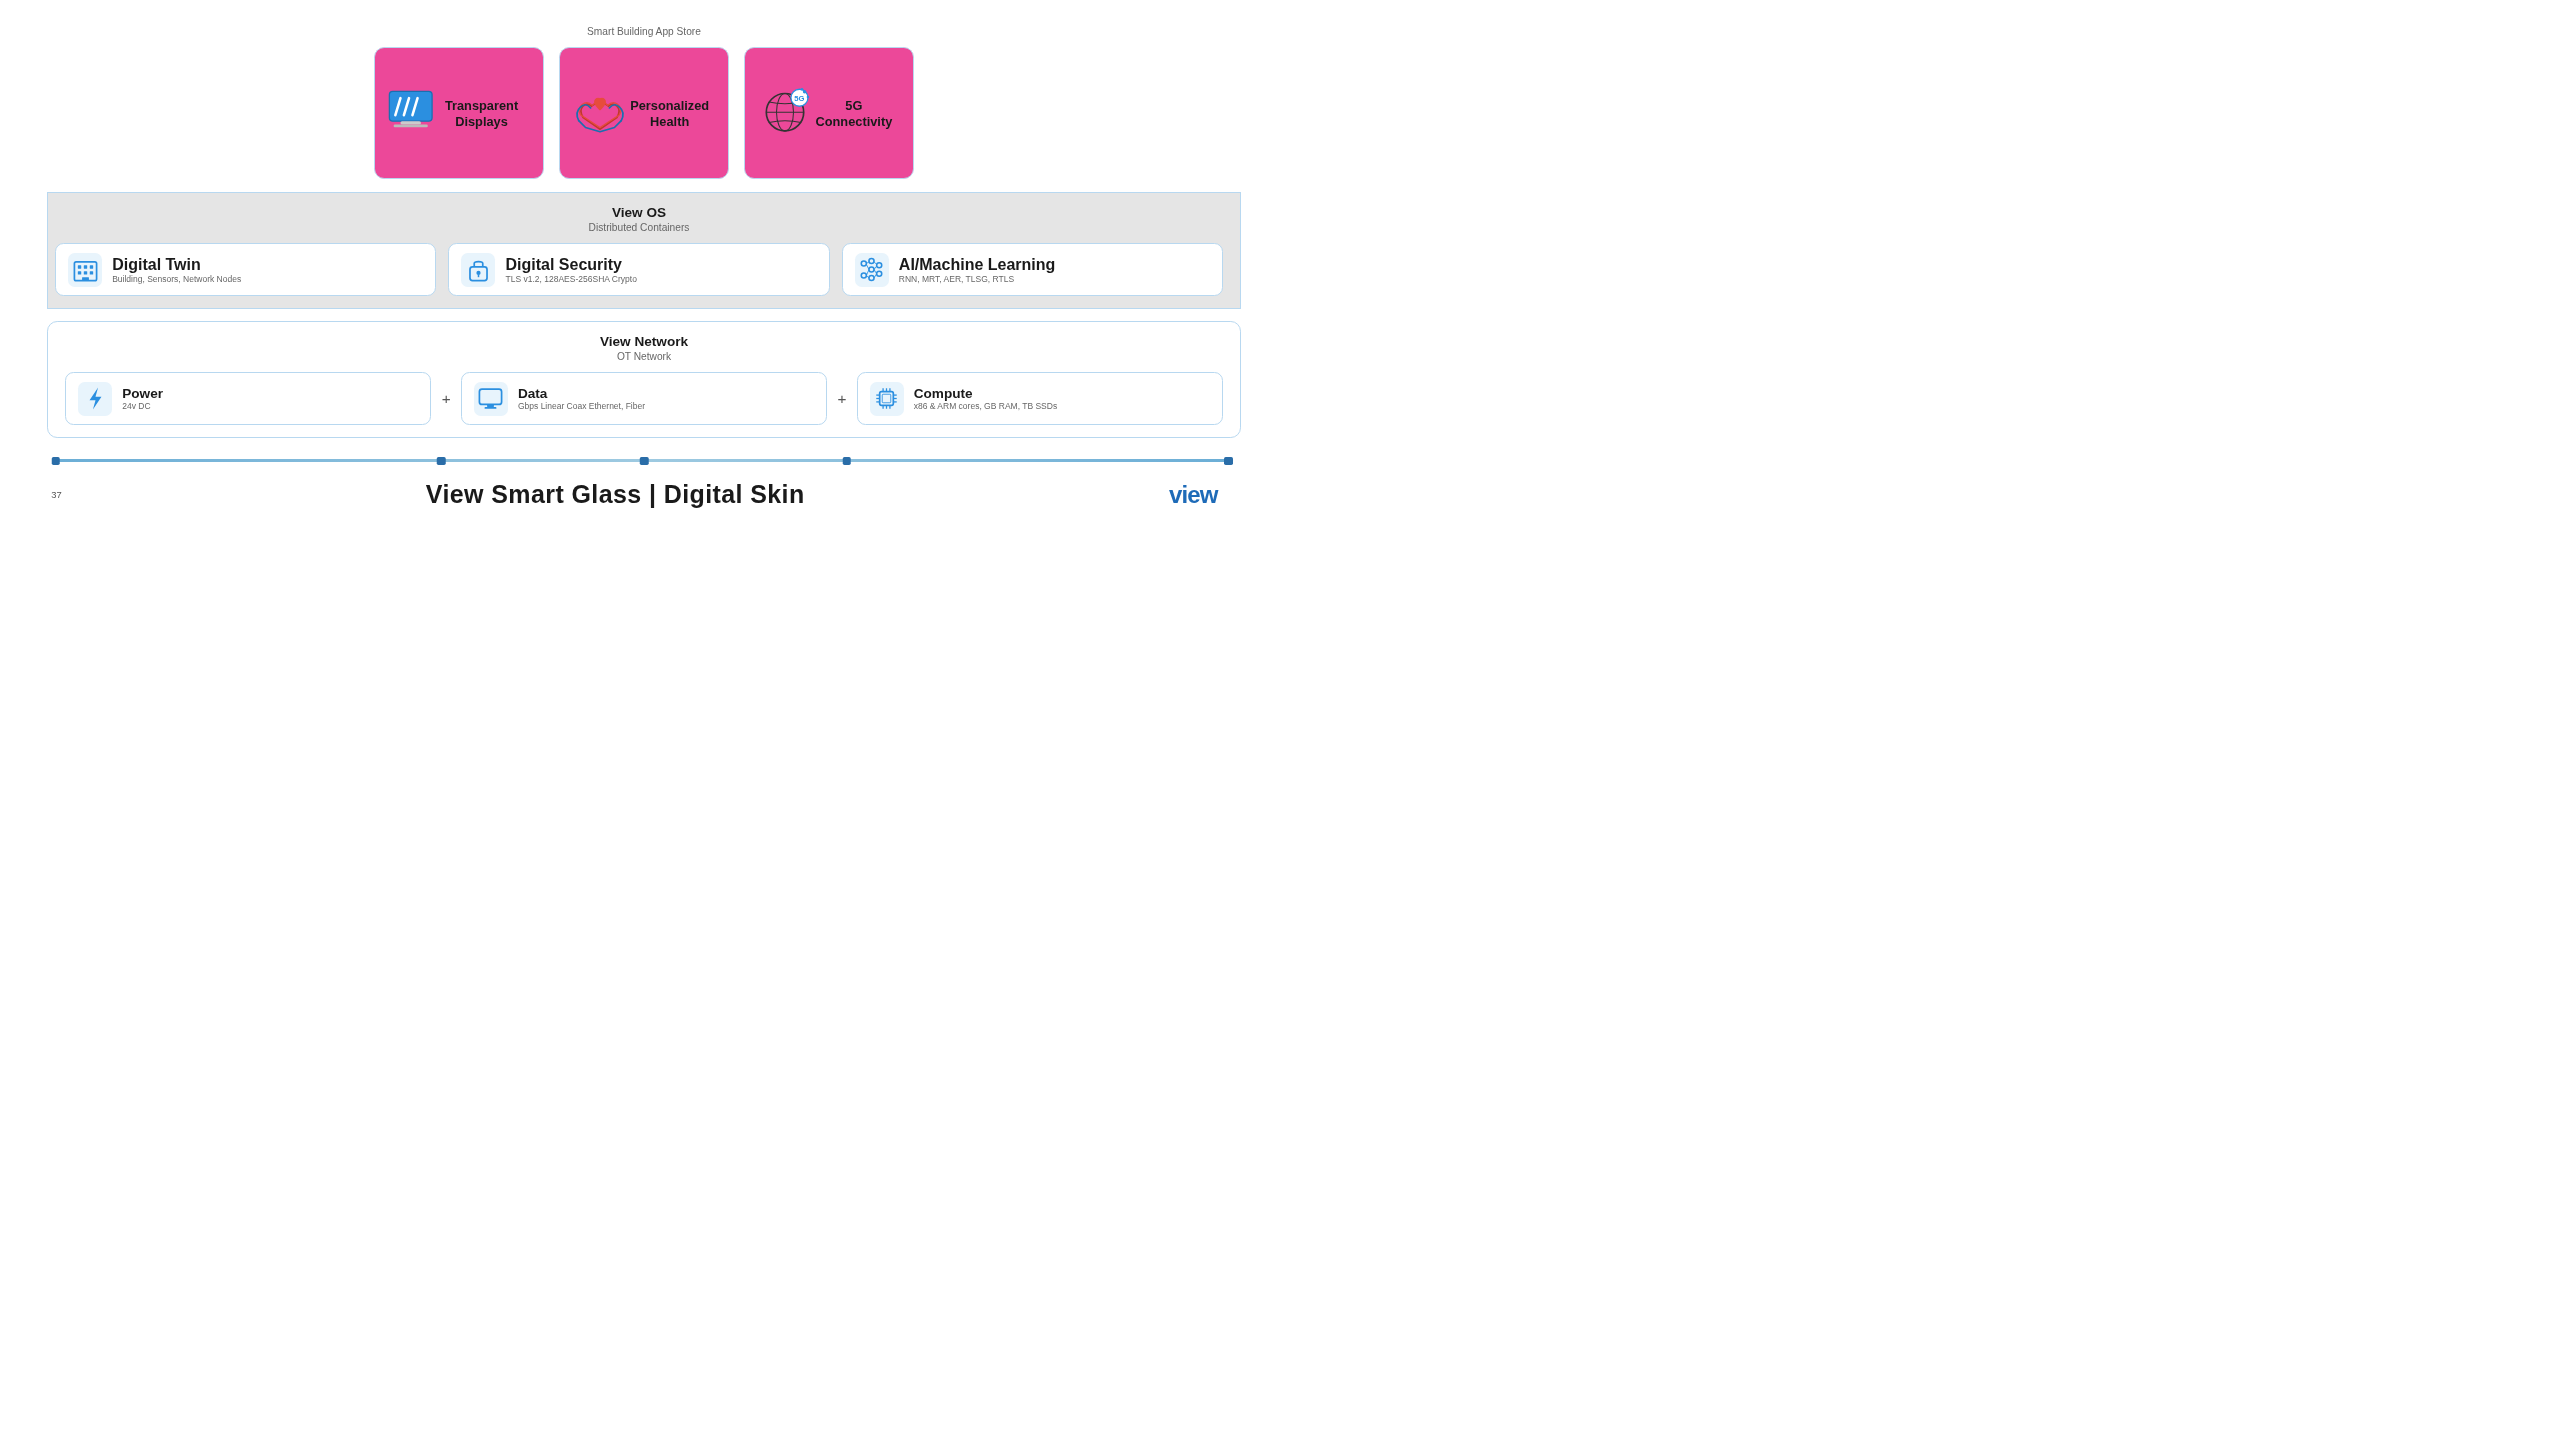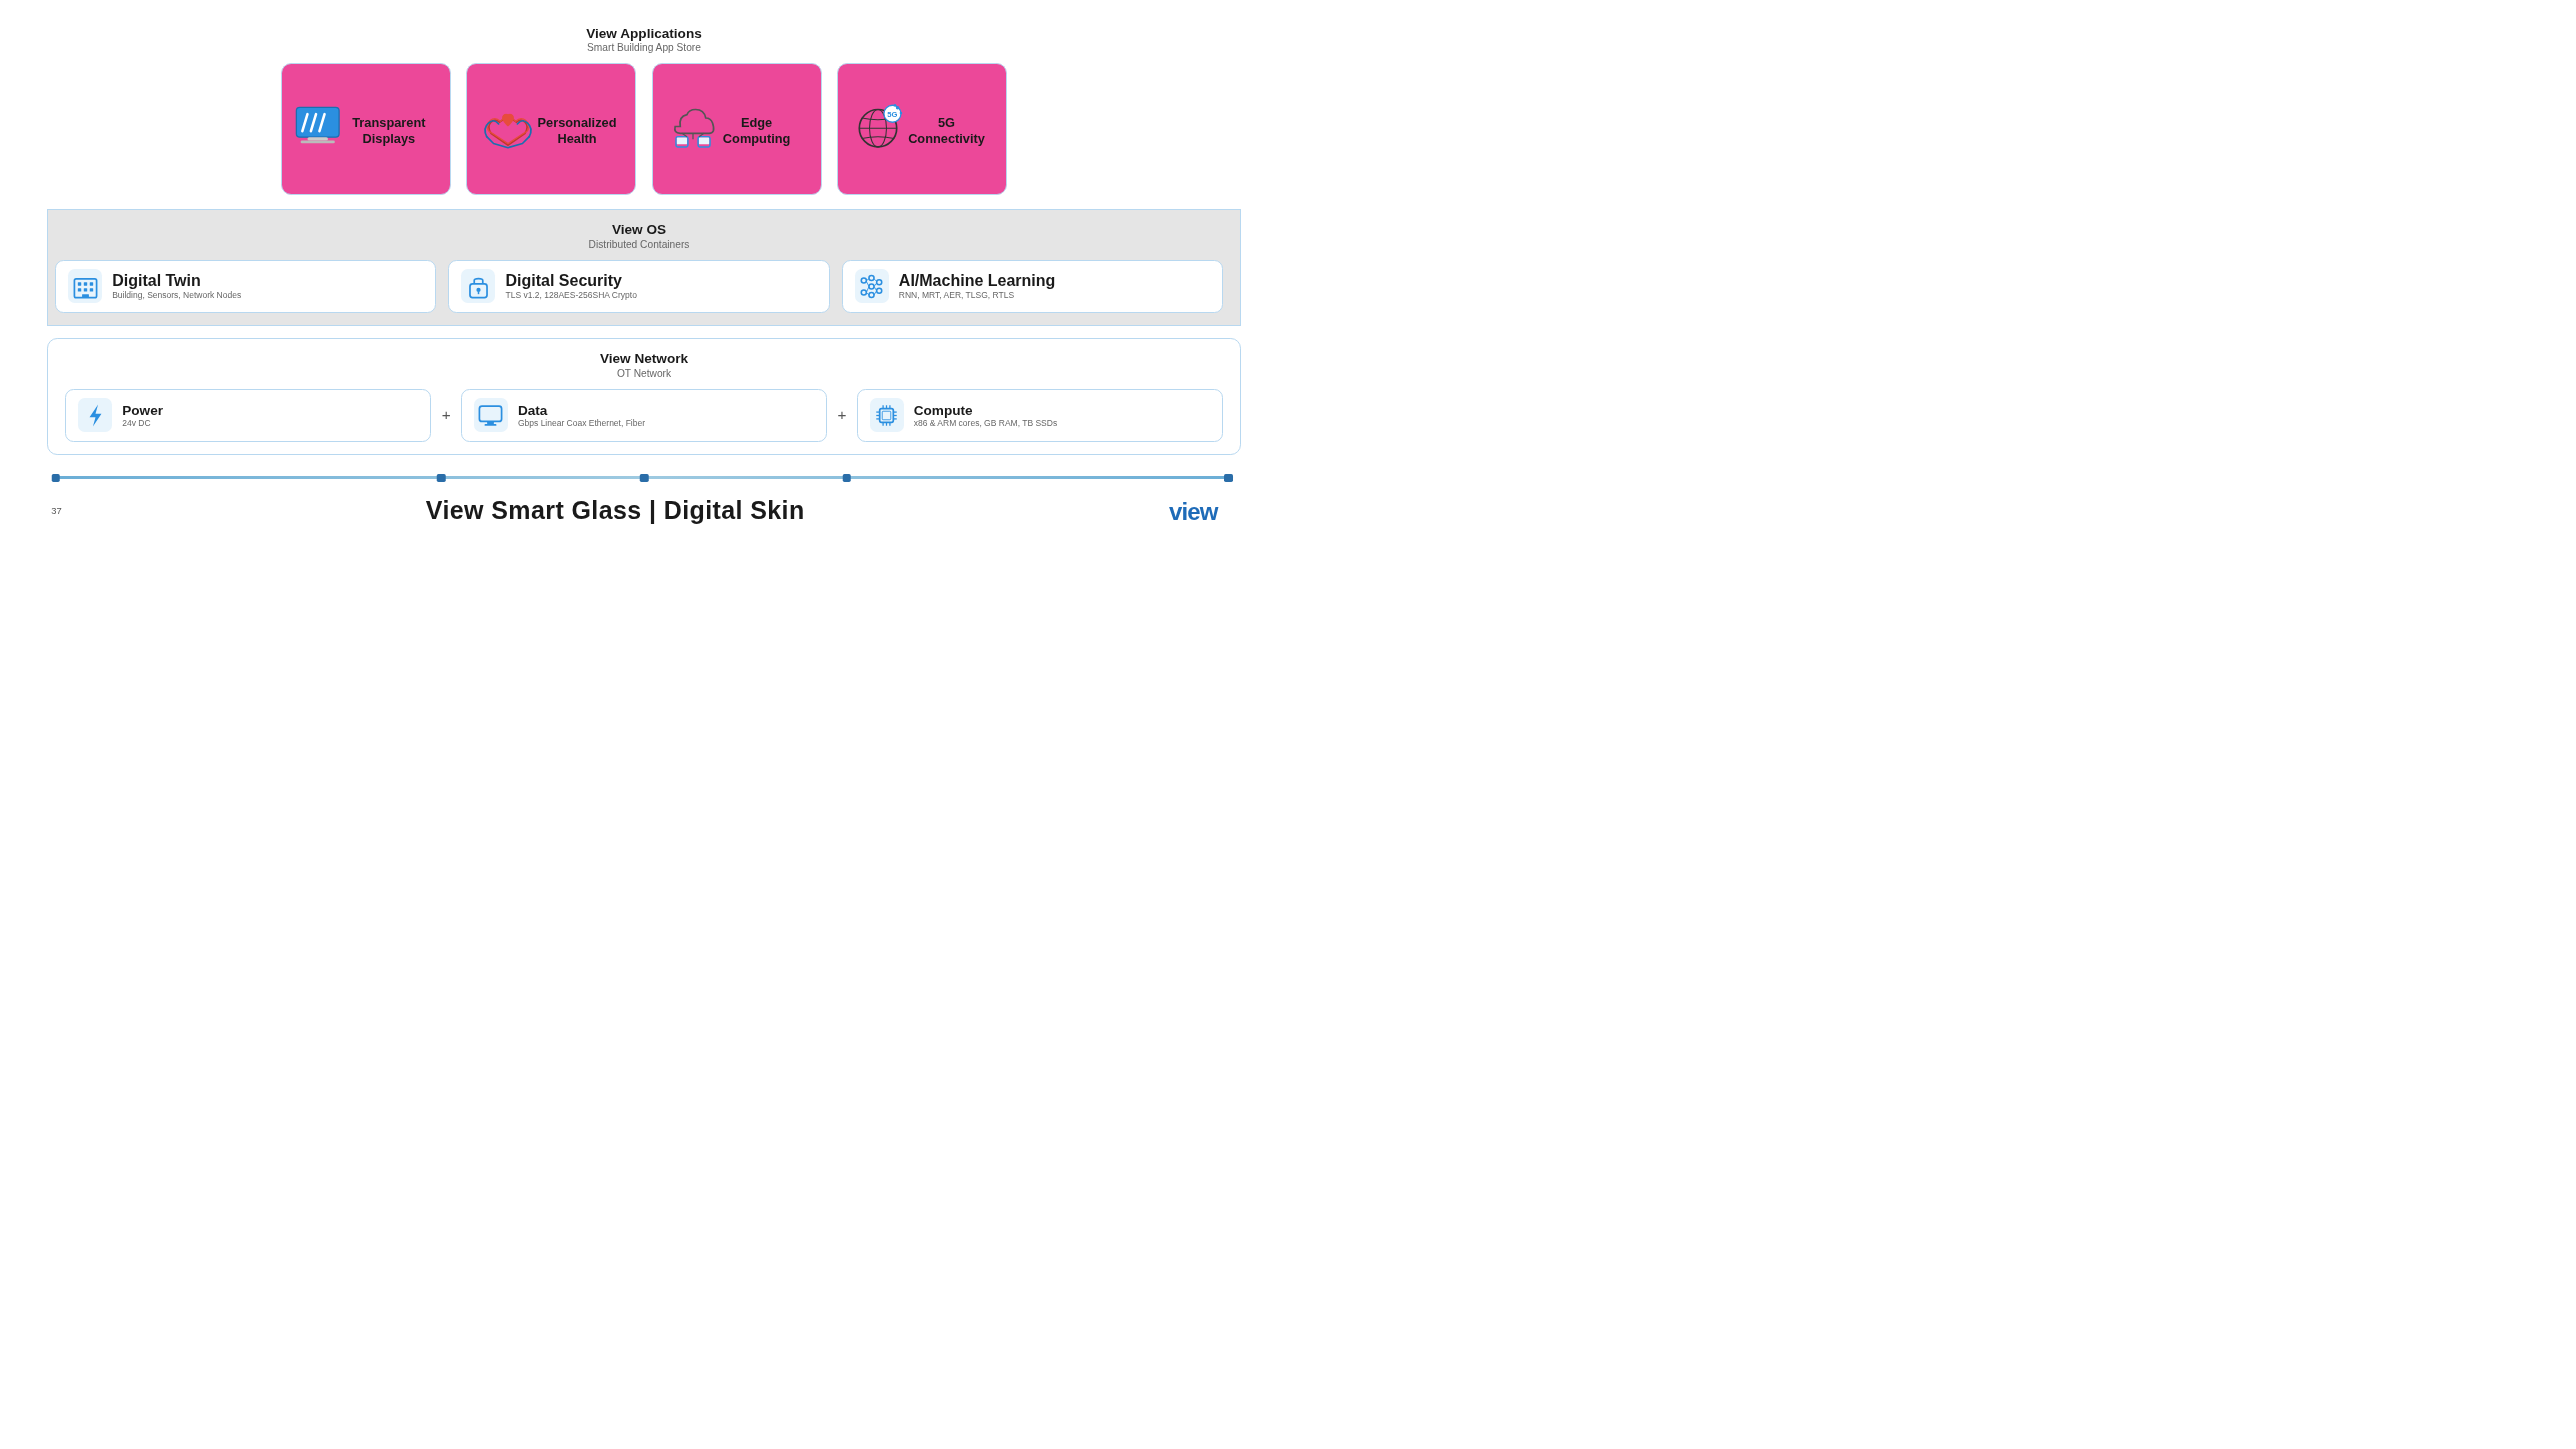--- a/index.html
+++ b/index.html
@@ -248,21 +248,20 @@
       display: block;
     }
   </style>
 </head>
 <body>
 
 <div class="page">
 
 
   <div>
-    <div class="section-label">View Applications</div>
     <div class="section-sublabel">Smart Building App Store</div>
 
     <div class="app-cards-row">
 
       <div class="app-card">
         <div class="app-card-icon">
           <svg width="60" height="47" viewBox="0 0 70 55">
             <rect x="5" y="5" width="50" height="35" rx="4" fill="#2b8fe0" stroke="#1a6fb0" stroke-width="1.5"></rect>
             <line x1="18" y1="13" x2="12" y2="33" stroke="white" stroke-width="3" stroke-linecap="round"></line>
             <line x1="28" y1="13" x2="22" y2="33" stroke="white" stroke-width="3" stroke-linecap="round"></line>
@@ -285,38 +284,20 @@
             <path d="M35 30 C35 30 28 24 28 20 C28 17 30 15 33 15 C34 15 35 16 35 16 C35 16 36 15 37 15 C40 15 42 17 42 20 C42 24 35 30 35 30 Z" fill="#e74c3c"></path>
 
             <path d="M10 42 Q5 32 12 26 Q18 20 24 27" fill="none" stroke="#1a6fb0" stroke-width="2" stroke-linecap="round"></path>
             <path d="M60 42 Q65 32 58 26 Q52 20 46 27" fill="none" stroke="#1a6fb0" stroke-width="2" stroke-linecap="round"></path>
             <path d="M10 42 L18 50 L35 55 L52 50 L60 42" fill="none" stroke="#1a6fb0" stroke-width="2" stroke-linecap="round" stroke-linejoin="round"></path>
           </svg>
         </div>
         <div class="app-card-label">Personalized<br>Health</div>
       </div>
 
-      <div class="app-card">
-        <div class="app-card-icon">
-          <svg width="60" height="51" viewBox="0 0 70 60">
-
-            <path d="M20 30 Q18 18 28 16 Q30 10 38 10 Q48 10 50 20 Q56 20 58 26 Q62 38 54 38 L20 38 Q12 38 14 30 Z" fill="none" stroke="#555" stroke-width="2"></path>
-
-            <rect x="15" y="42" width="14" height="12" rx="2" fill="none" stroke="#2b8fe0" stroke-width="1.8"></rect>
-            <rect x="16" y="43" width="12" height="8" rx="1" fill="#e8f4fc"></rect>
-            <rect x="41" y="42" width="14" height="12" rx="2" fill="none" stroke="#2b8fe0" stroke-width="1.8"></rect>
-            <rect x="42" y="43" width="12" height="8" rx="1" fill="#e8f4fc"></rect>
-
-            <line x1="22" y1="38" x2="28" y2="42" stroke="#555" stroke-width="1.5"></line>
-            <line x1="48" y1="38" x2="42" y2="42" stroke="#555" stroke-width="1.5"></line>
-            <line x1="35" y1="38" x2="35" y2="45" stroke="#555" stroke-width="1.5"></line>
-          </svg>
-        </div>
-        <div class="app-card-label">Edge<br>Computing</div>
-      </div>
 
       <div class="app-card">
         <div class="app-card-icon">
           <svg width="60" height="51" viewBox="0 0 70 60">
 
             <circle cx="35" cy="32" r="22" fill="none" stroke="#333" stroke-width="2"></circle>
 
             <ellipse cx="35" cy="32" rx="10" ry="22" fill="none" stroke="#333" stroke-width="1.2"></ellipse>
             <line x1="13" y1="32" x2="57" y2="32" stroke="#333" stroke-width="1.2"></line>
             <path d="M16 20 Q35 24 54 20" fill="none" stroke="#333" stroke-width="1.2"></path>

